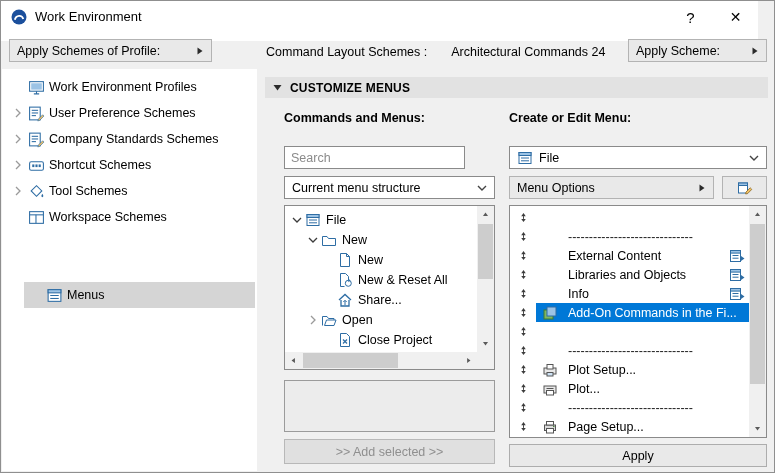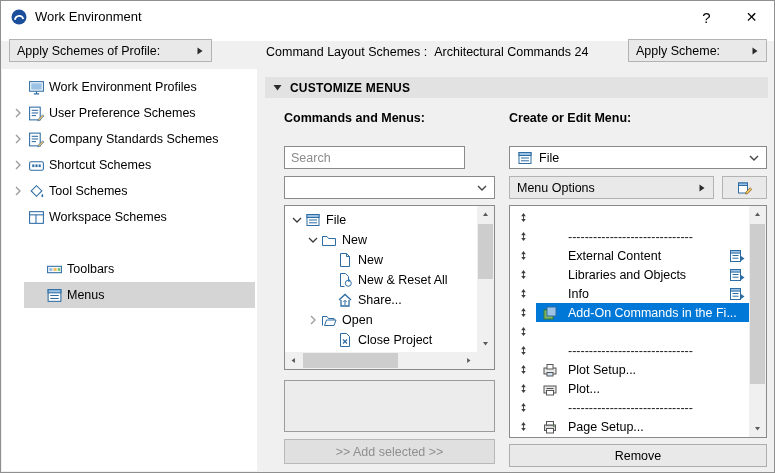--- a/index.html
+++ b/index.html
@@ -1,32 +1,32 @@
 <!DOCTYPE html>
 <html style="--accent: #0078d7; --dialog-bg: #f0f0f0; --titlebar-bg: #ffffff; --sidebar-selected: #d5d5d5;"><head>
 <meta charset="utf-8">
 <style>
   *{box-sizing:border-box;margin:0;padding:0}
   html,body{width:775px;height:473px}
   body{font-family:"Liberation Sans","DejaVu Sans",sans-serif;font-size:13px;color:#000;background:#fff;}
   .window{position:relative;width:775px;height:473px;background:var(--dialog-bg,#f0f0f0);border:1px solid #8f8f8f;overflow:hidden}
 
   
-  .titlebar{position:absolute;left:0;top:0;right:0;height:40px;background:var(--titlebar-bg,#fff)}
+  .titlebar{position:absolute;left:0;top:0;right:16px;height:40px;background:var(--titlebar-bg,#fff)}
   .logo{position:absolute;left:10px;top:8px;width:16px;height:16px}
   .wtitle{position:absolute;left:34px;top:0;height:32px;line-height:32px;font-size:13px}
   .tbbtn{position:absolute;top:0;width:45px;height:32px;display:flex;align-items:center;justify-content:center;font-size:14px;cursor:default}
   .tbbtn.help{right:45px;font-size:15px}
   .tbbtn.close{right:0;font-size:14px}
 
   
   .menubtn{position:absolute;height:23px;background:#e9e9e9;border:1px solid #b3b3b3;font-size:12.5px;display:flex;align-items:center;padding:0 7px;cursor:default}
   .menubtn .tri{margin-left:auto;width:8px;height:8px;flex:0 0 8px}
   .hdrcenter{position:absolute;left:265px;top:44px;font-size:12.5px;white-space:nowrap}
-  .hdrcenter .schemename{margin-left:7px}
+  .hdrcenter .schemename{margin-left:24px}
 
   
   .sidebar{position:absolute;left:1px;top:68px;width:255px;bottom:1px;background:#fff}
   .srow{position:absolute;left:0;height:26px;width:calc(100% - 2px);display:flex;align-items:center;font-size:12.5px;cursor:default}
   .srow .exp{width:16px;height:16px;margin-left:8px;flex:0 0 16px}
   .srow .sic{width:17px;height:17px;margin-left:2px;flex:0 0 17px}
   .srow .slbl{margin-left:4px;white-space:nowrap}
   .srow.ind{margin-left:22px;width:calc(100% - 24px)}
   .srow.ind .sic{margin-left:22px}
   .srow.sel{background:var(--sidebar-selected,#d5d5d5)}
@@ -301,44 +301,39 @@
         </svg>
       <span class="slbl">Tool Schemes</span>
     </div>
     <div class="srow" style="top:135px">
       <span class="exp"></span>
       <svg class="sic">
           <use href="#i-grid"></use>
         </svg>
       <span class="slbl">Workspace Schemes</span>
     </div>
-    <div class="srow ind" style="top:187px">
-      <svg class="sic">
-          <use href="#i-toolbar"></use>
-        </svg>
-      <span class="slbl">Toolbars</span>
-    </div>
     <div class="srow ind sel" style="top:213px">
       <svg class="sic">
           <use href="#i-menu"></use>
         </svg>
       <span class="slbl">Menus</span>
     </div>
   </div>
 
   <div class="band">
     <svg class="tri">
         <use href="#i-tri-d"></use>
       </svg>
     <span class="btitle">CUSTOMIZE MENUS</span>
   </div>
 
   <span class="collabel" style="left:283px;top:110px">Commands and Menus:</span>
   <input class="textbox" style="left: 283px; top: 145px; width: 181px; height: 23px;" value="" placeholder="Search">
   <div class="combo" style="left:283px;top:175px;width:211px;height:23px">
+    <span>Current menu structure</span>
     <svg class="chev">
         <use href="#i-chev-sm"></use>
       </svg>
   </div>
 
   <div class="treepanel">
     <div class="trow" style="top:4px">
       <svg class="texp" style="margin-left:4px">
           <use href="#i-chev-d"></use>
         </svg>
@@ -595,16 +590,16 @@
       <div class="sbarr" style="bottom:0">
           <svg>
             <use href="#i-arr-d"></use>
           </svg>
         </div>
       <div class="thumb" style="top:18px;left:1px;right:1px;height:160px"></div>
     </div>
   </div>
 
   <div class="removebtn">
-    <span>Remove</span>
+    <span>Apply</span>
   </div>
 
 </div>
 
 </body></html>

